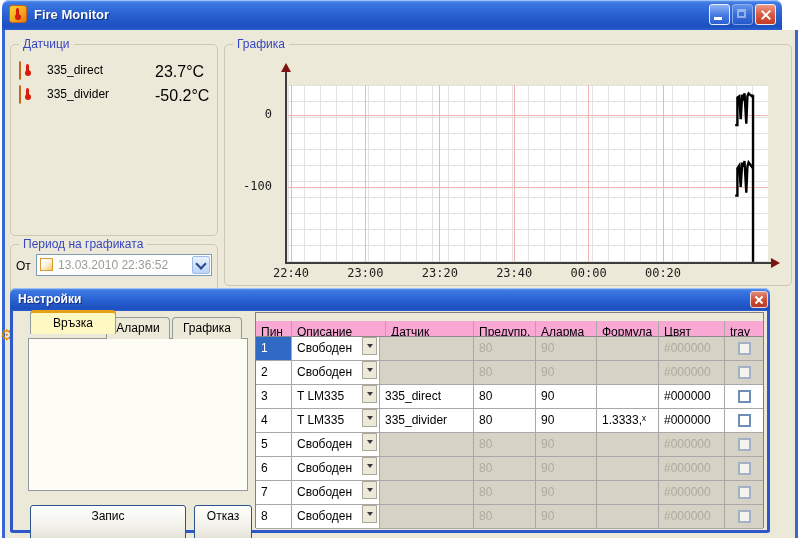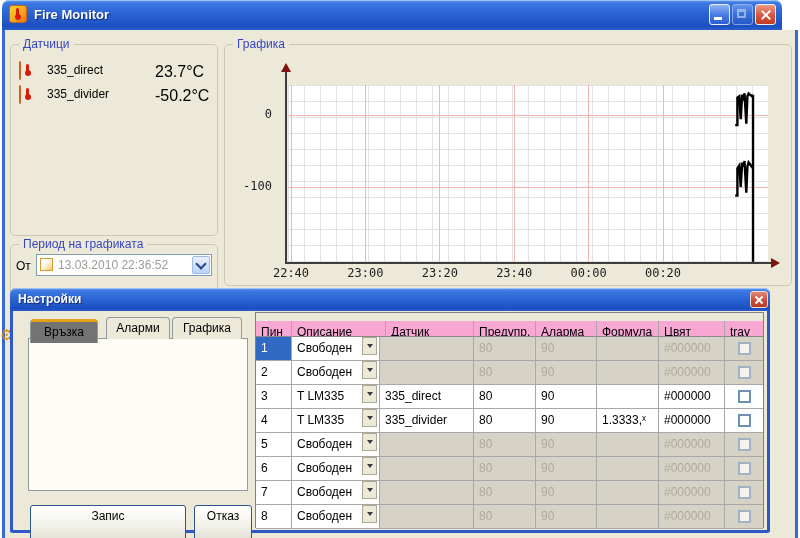--- a/index.html
+++ b/index.html
@@ -93,21 +93,21 @@
     text-shadow:1px 1px 1px rgba(0,0,60,.55);}
   #dlg-close{position:absolute;right:2px;top:3px;width:18px;height:17px;border-radius:3px;
     border:1px solid #f0d8d2;box-sizing:border-box;
     background:linear-gradient(180deg,#e08a74 0%,#cc4a31 60%,#b53a24 100%);}
   .dlg-x{position:absolute;left:7px;top:3px;width:2px;height:10px;background:#fff;transform:rotate(45deg);}
   .dlg-x2{transform:rotate(-45deg);}
 
   
   .tab{position:absolute;box-sizing:border-box;border:1px solid #919b9c;border-bottom:none;
     border-radius:4px 4px 0 0;font-size:12px;text-align:center;background:#ece9d8;color:#000;}
-  #tab-vrazka{left:17px;top:31px;width:68px;height:24px;background:#737373;z-index:3;
+  #tab-vrazka{left:17px;top:22px;width:86px;height:24px;background:#fef9c3;z-index:3;
     border-top:3px solid #e5a01a;line-height:20px;}
   #tab-alarmi{left:93px;top:29px;width:64px;height:22px;line-height:21px;z-index:2;}
   #tab-grafika{left:159px;top:29px;width:70px;height:22px;line-height:21px;z-index:2;}
   #tab-panel{left:15px;top:50px;width:220px;height:153px;background:#fdfdf6;
     border:1px solid #919b9c;box-sizing:border-box;z-index:1;}
 
   .fld-label{position:absolute;font-size:12px;color:#000;}
   .fld{position:absolute;height:21px;box-sizing:border-box;border:1px solid #7F9DB9;
     background:#fff;font:12px "Liberation Sans",sans-serif;padding:0 3px;}
   #spinner{position:absolute;left:174px;top:149px;width:15px;height:19px;}

